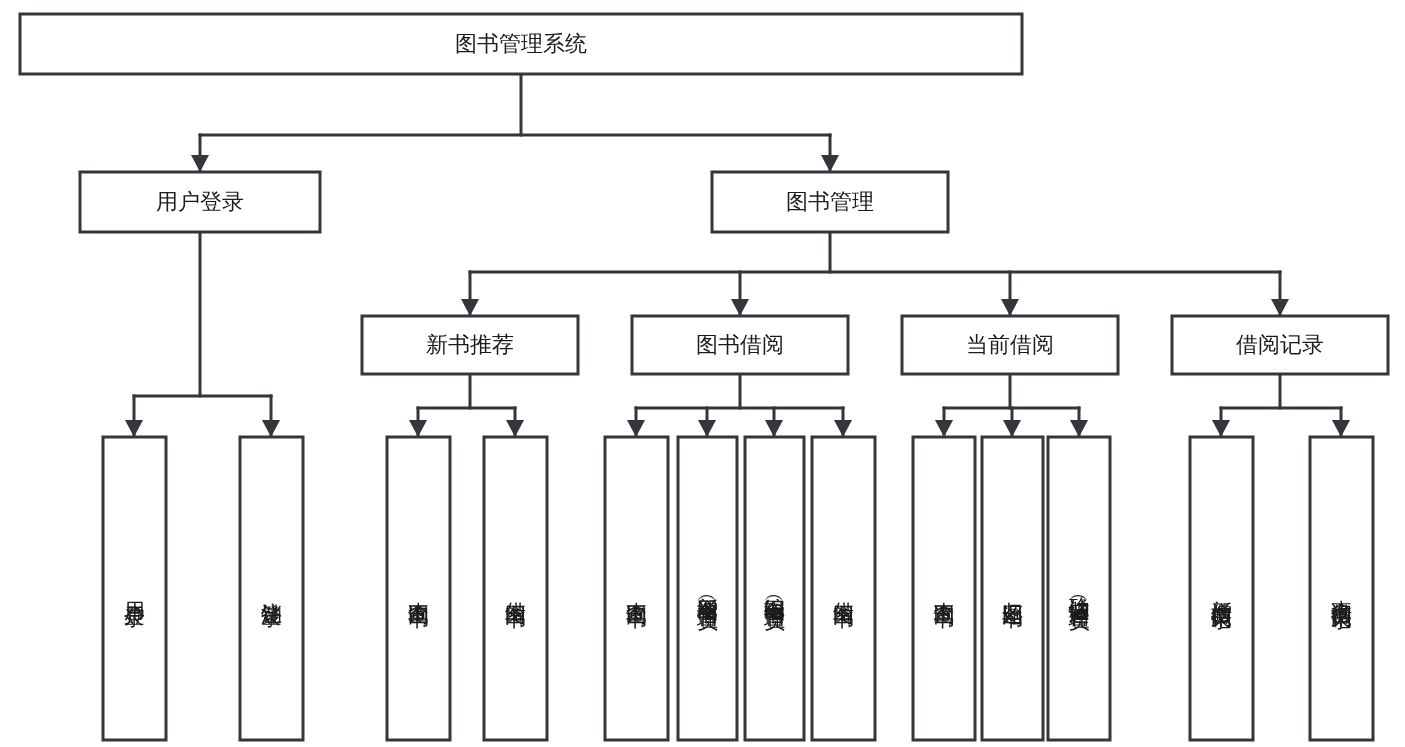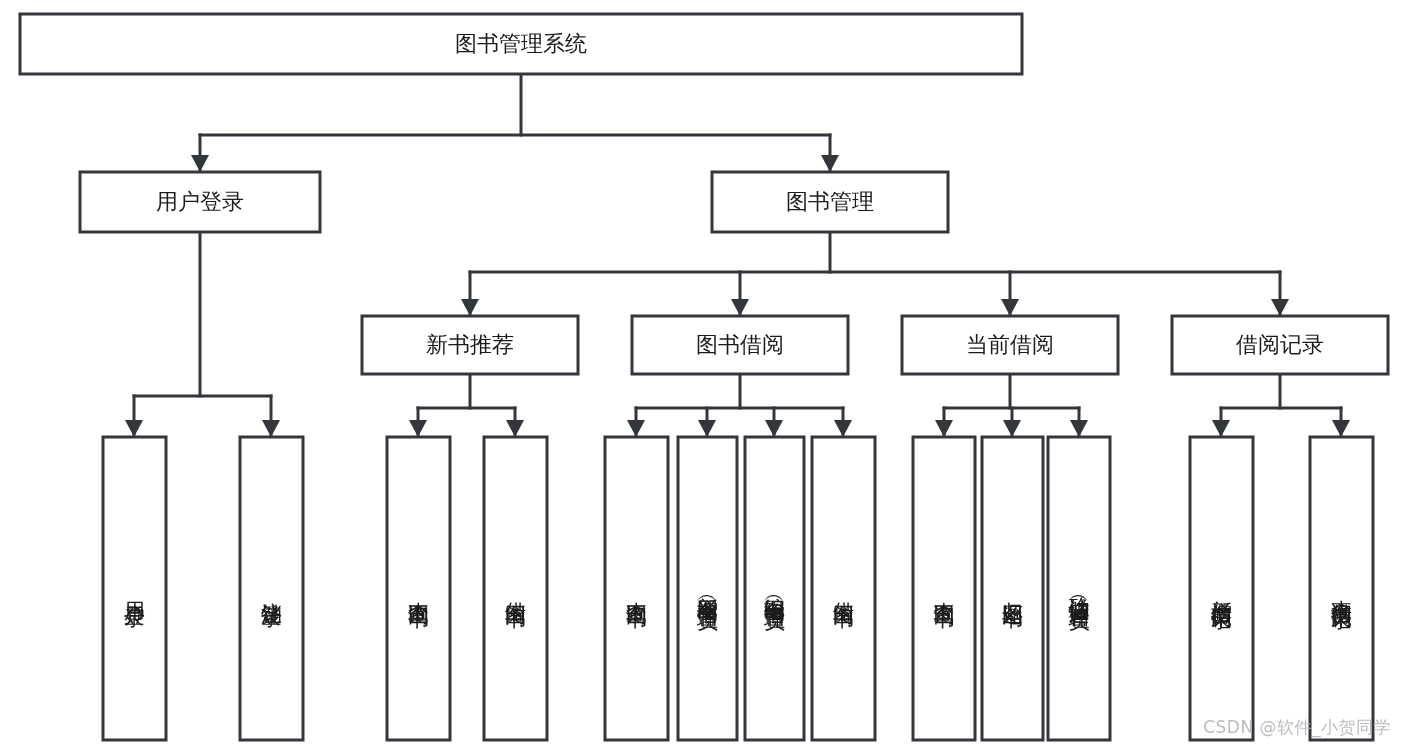--- a/index.html
+++ b/index.html
@@ -174,14 +174,13 @@
       <div class="leaf-label" style="left: 605px; top: 437px; width: 63px; height: 303px;">查询图书</div>
       <div class="leaf-label" style="left: 678px; top: 437px; width: 59px; height: 303px;">新增图书（管理员）</div>
       <div class="leaf-label" style="left: 745px; top: 437px; width: 59px; height: 303px;">编辑图书（管理员）</div>
       <div class="leaf-label" style="left: 812px; top: 437px; width: 63px; height: 303px;">借阅图书</div>
       <div class="leaf-label" style="left: 913px; top: 437px; width: 62px; height: 303px;">查询图书</div>
       <div class="leaf-label" style="left: 982px; top: 437px; width: 61px; height: 303px;">归还图书</div>
       <div class="leaf-label" style="left: 1048px; top: 437px; width: 62px; height: 303px;">确认归还（管理员）</div>
       <div class="leaf-label" style="left: 1190px; top: 437px; width: 63px; height: 303px;">新增借阅记录</div>
       <div class="leaf-label" style="left: 1310px; top: 437px; width: 63px; height: 303px;">查询借阅记录</div>
     </div>
-  <div class="watermark">CSDN @软件_小贺同学</div>
 </div>
 
 </body></html>

